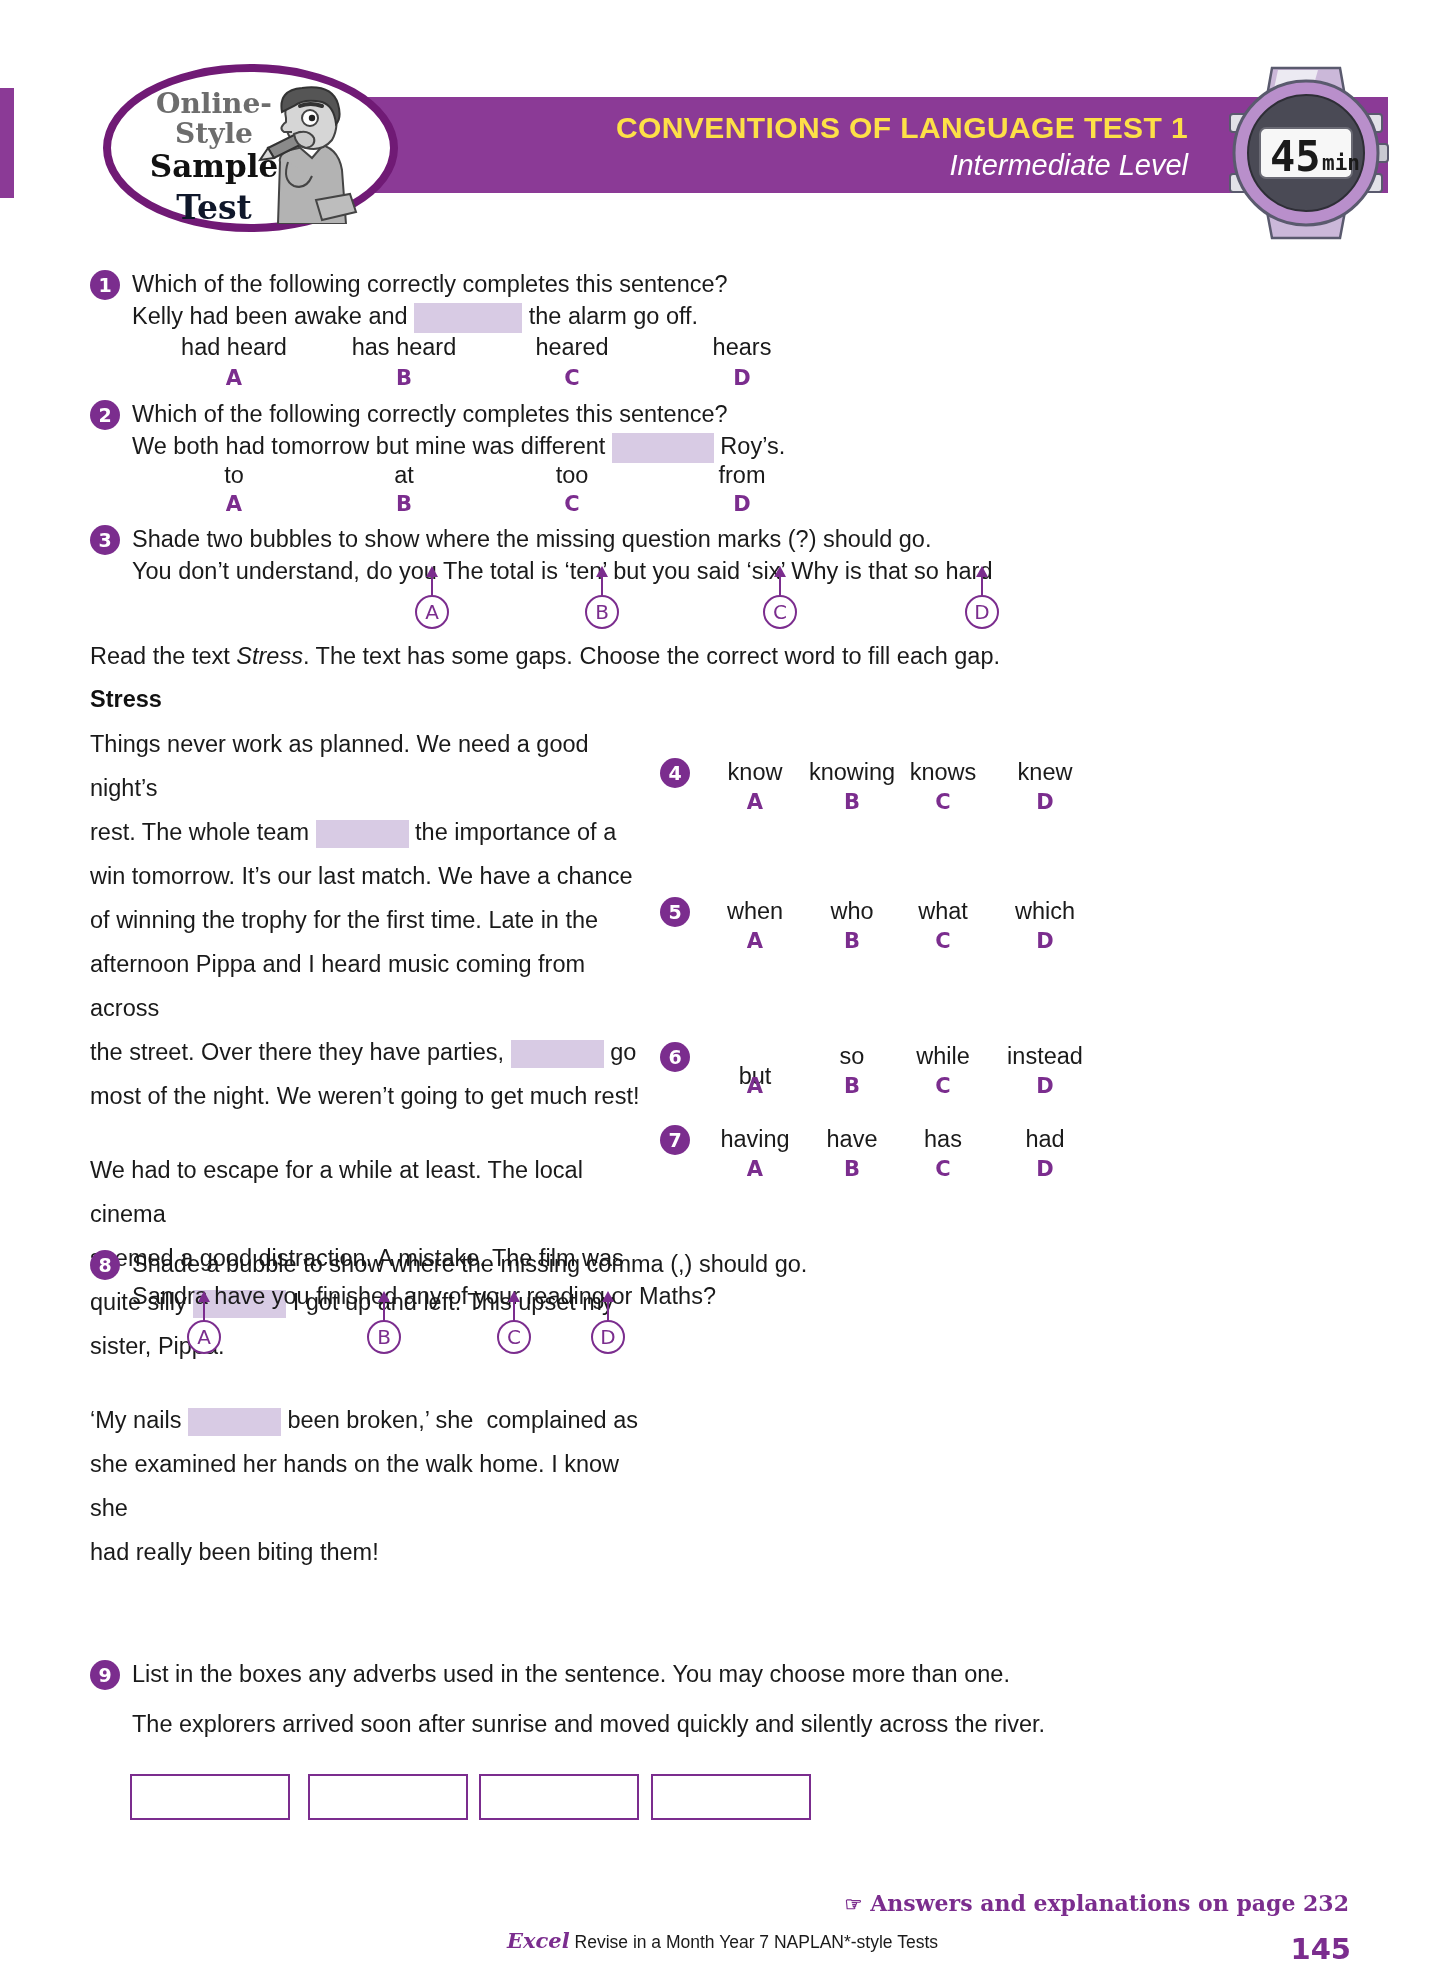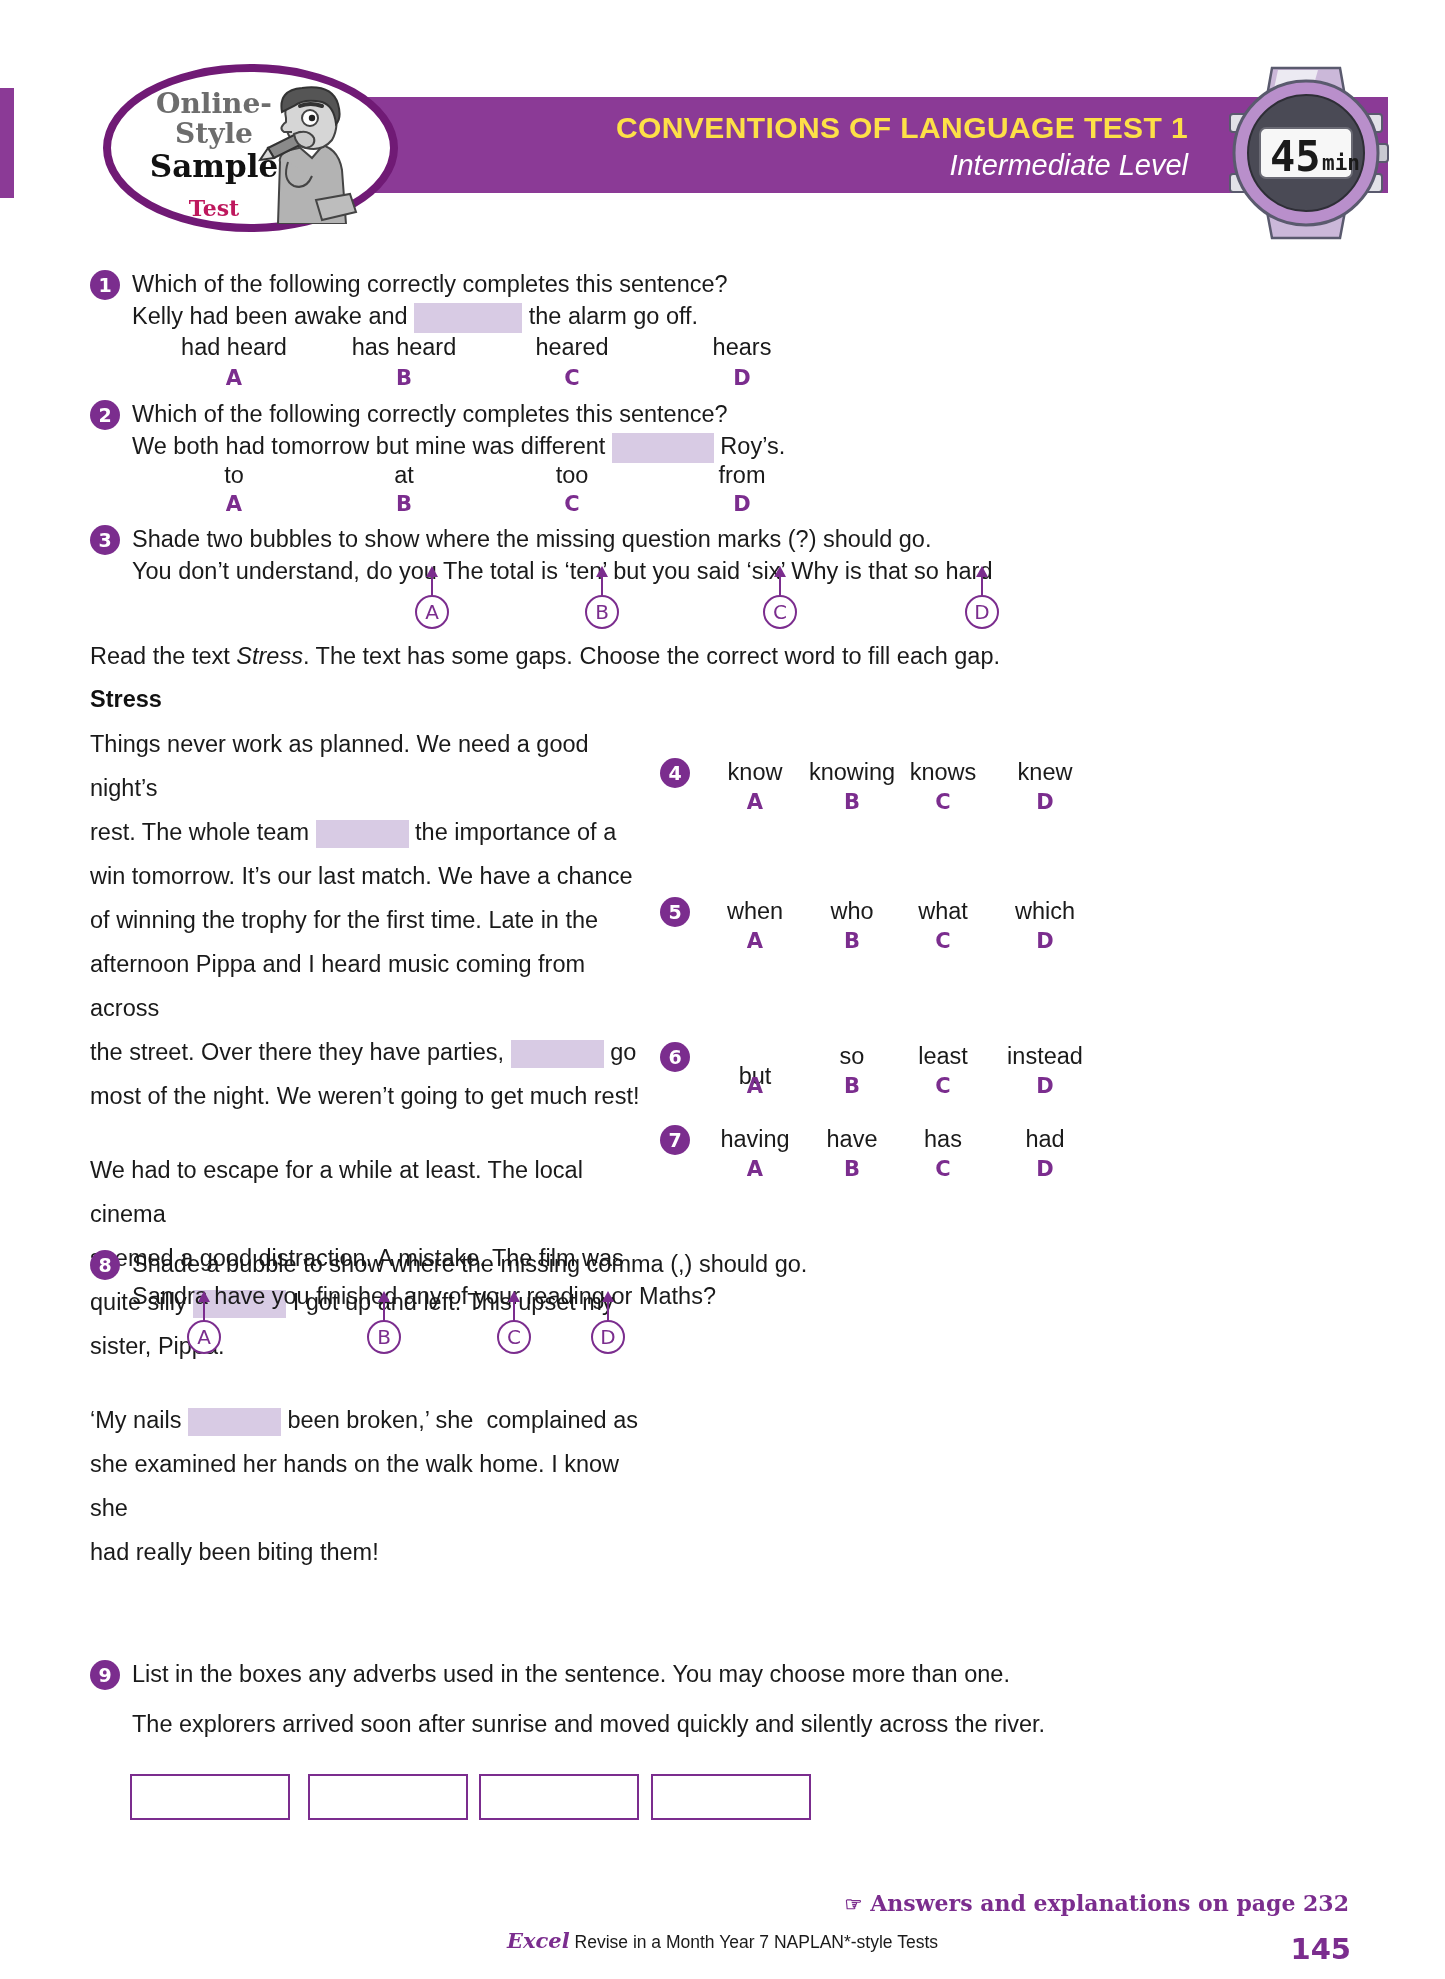--- a/index.html
+++ b/index.html
@@ -63,21 +63,21 @@
     left: 28px; top: 18px;
     width: 150px;
     text-align: center;
     font-family: "DejaVu Serif", serif;
     line-height: 1.0;
     pointer-events: none;
   }
   .logo-l1 { font-size: 28px; font-weight: bold; color: #6d6d6d; }
   .logo-l2 { font-size: 28px; font-weight: bold; color: #6d6d6d; margin-top: 2px;}
   .logo-l3 { font-size: 31px; font-weight: bold; color: #111; margin-top: 3px;}
-  .logo-l4 { font-size: 22px; font-weight: bold; color: #be185d; margin-top: 15px;}
+  .logo-l4 { font-size: 33px; font-weight: bold; color: #0f172a; margin-top: 9px;}
   .logo-person { position: absolute; right: 22px; top: 12px; }
 
   
   .watch {
     position: absolute;
     left: 1222px; top: 62px;
     z-index: 6;
   }
 
   .qrow { position: absolute; }
@@ -393,21 +393,21 @@
   <div class="optlet" style="left:700px; top:929px; width:110px;">A</div>
   <div class="optlet" style="left:797px; top:929px; width:110px;">B</div>
   <div class="optlet" style="left:893px; top:929px; width:100px;">C</div>
   <div class="optlet" style="left:995px; top:929px; width:100px;">D</div>
 </div>
 
 <div>
   <div class="qnum" style="position:absolute; left:660px; top:1042px;">6</div>
   <div class="opt" style="left:700px; top:1043px; width:110px;margin-top:20px;">but</div>
   <div class="opt" style="left:797px; top:1043px; width:110px;">so</div>
-  <div class="opt" style="left:888px; top:1043px; width:110px;">least</div>
+  <div class="opt" style="left:888px; top:1043px; width:110px;">while</div>
   <div class="opt" style="left:990px; top:1043px; width:110px;">instead</div>
   <div class="optlet" style="left:700px; top:1074px; width:110px;">A</div>
   <div class="optlet" style="left:797px; top:1074px; width:110px;">B</div>
   <div class="optlet" style="left:888px; top:1074px; width:110px;">C</div>
   <div class="optlet" style="left:990px; top:1074px; width:110px;">D</div>
 </div>
 
 <div>
   <div class="qnum" style="position:absolute; left:660px; top:1125px;">7</div>
   <div class="opt" style="left:697px; top:1126px; width:116px;">having</div>

